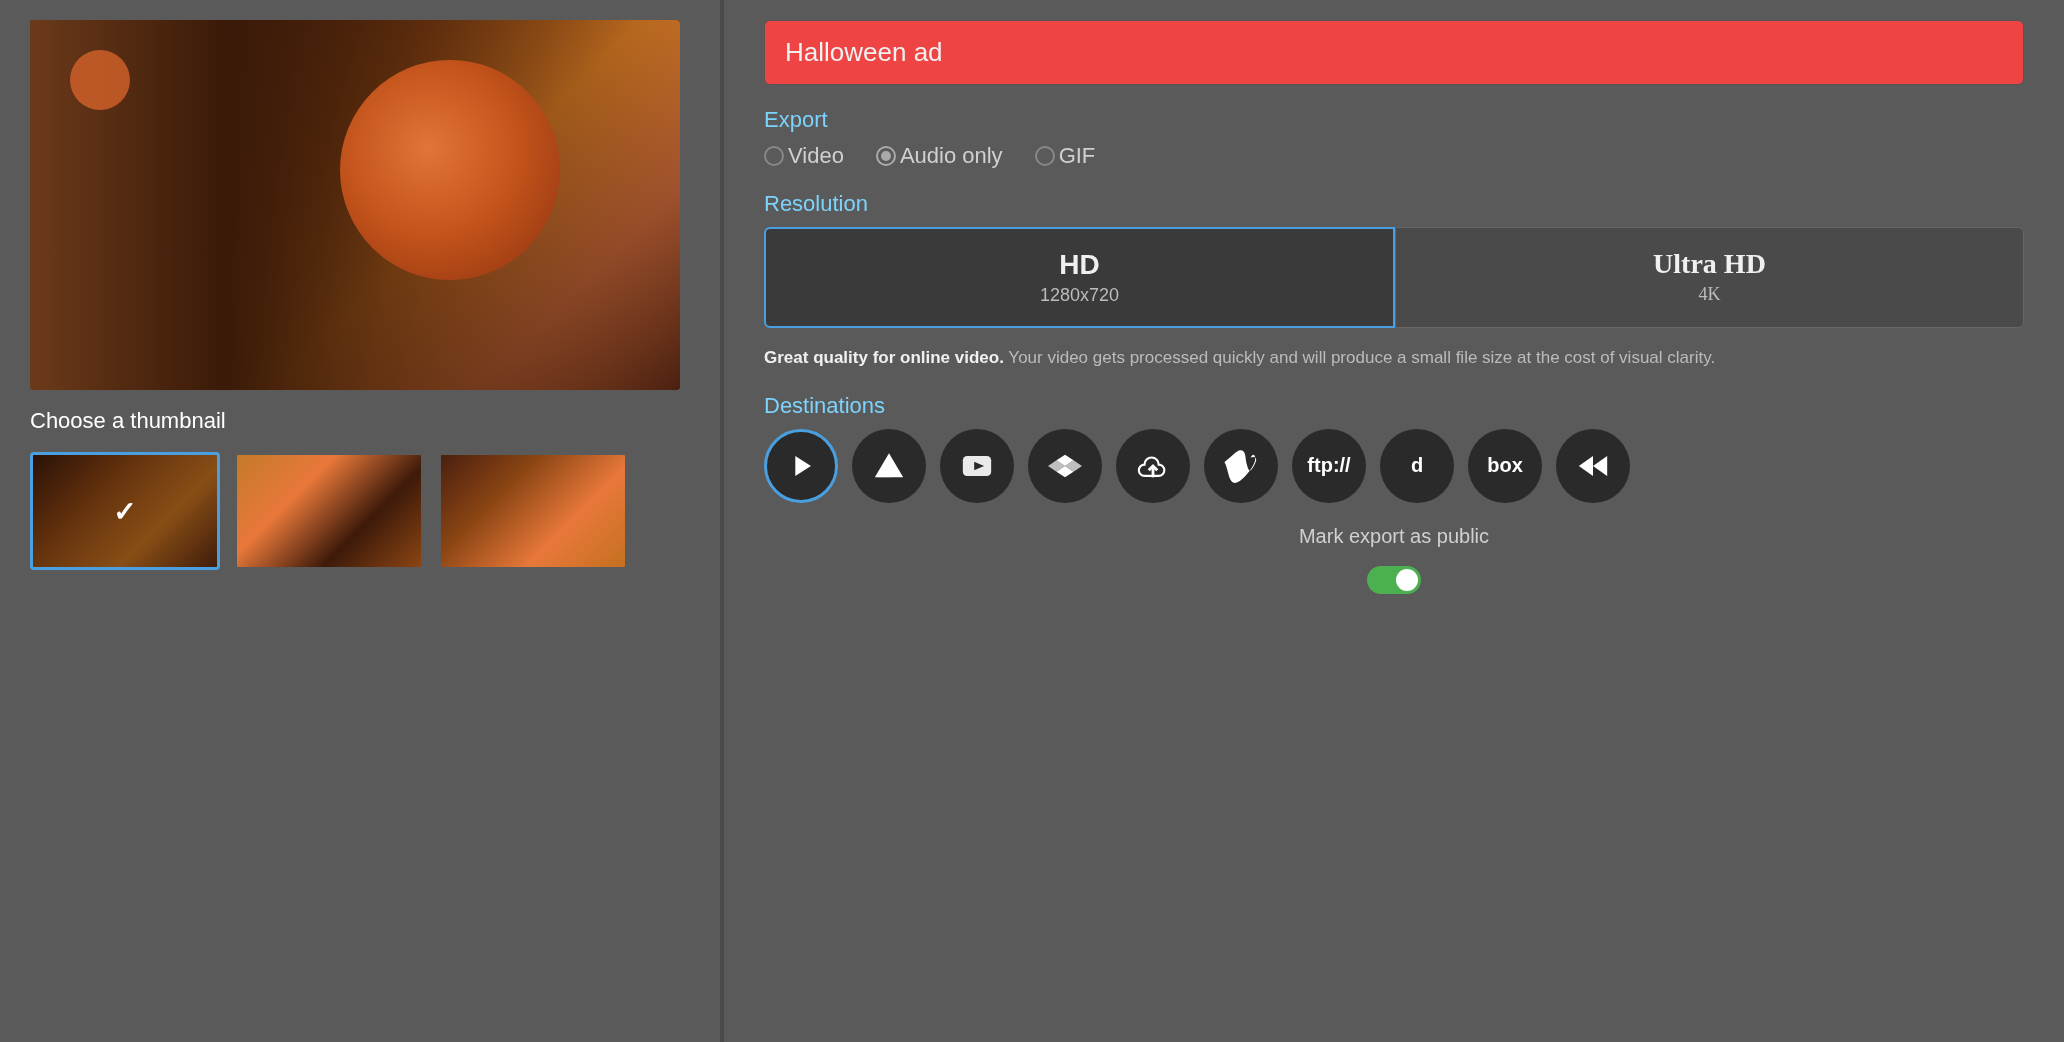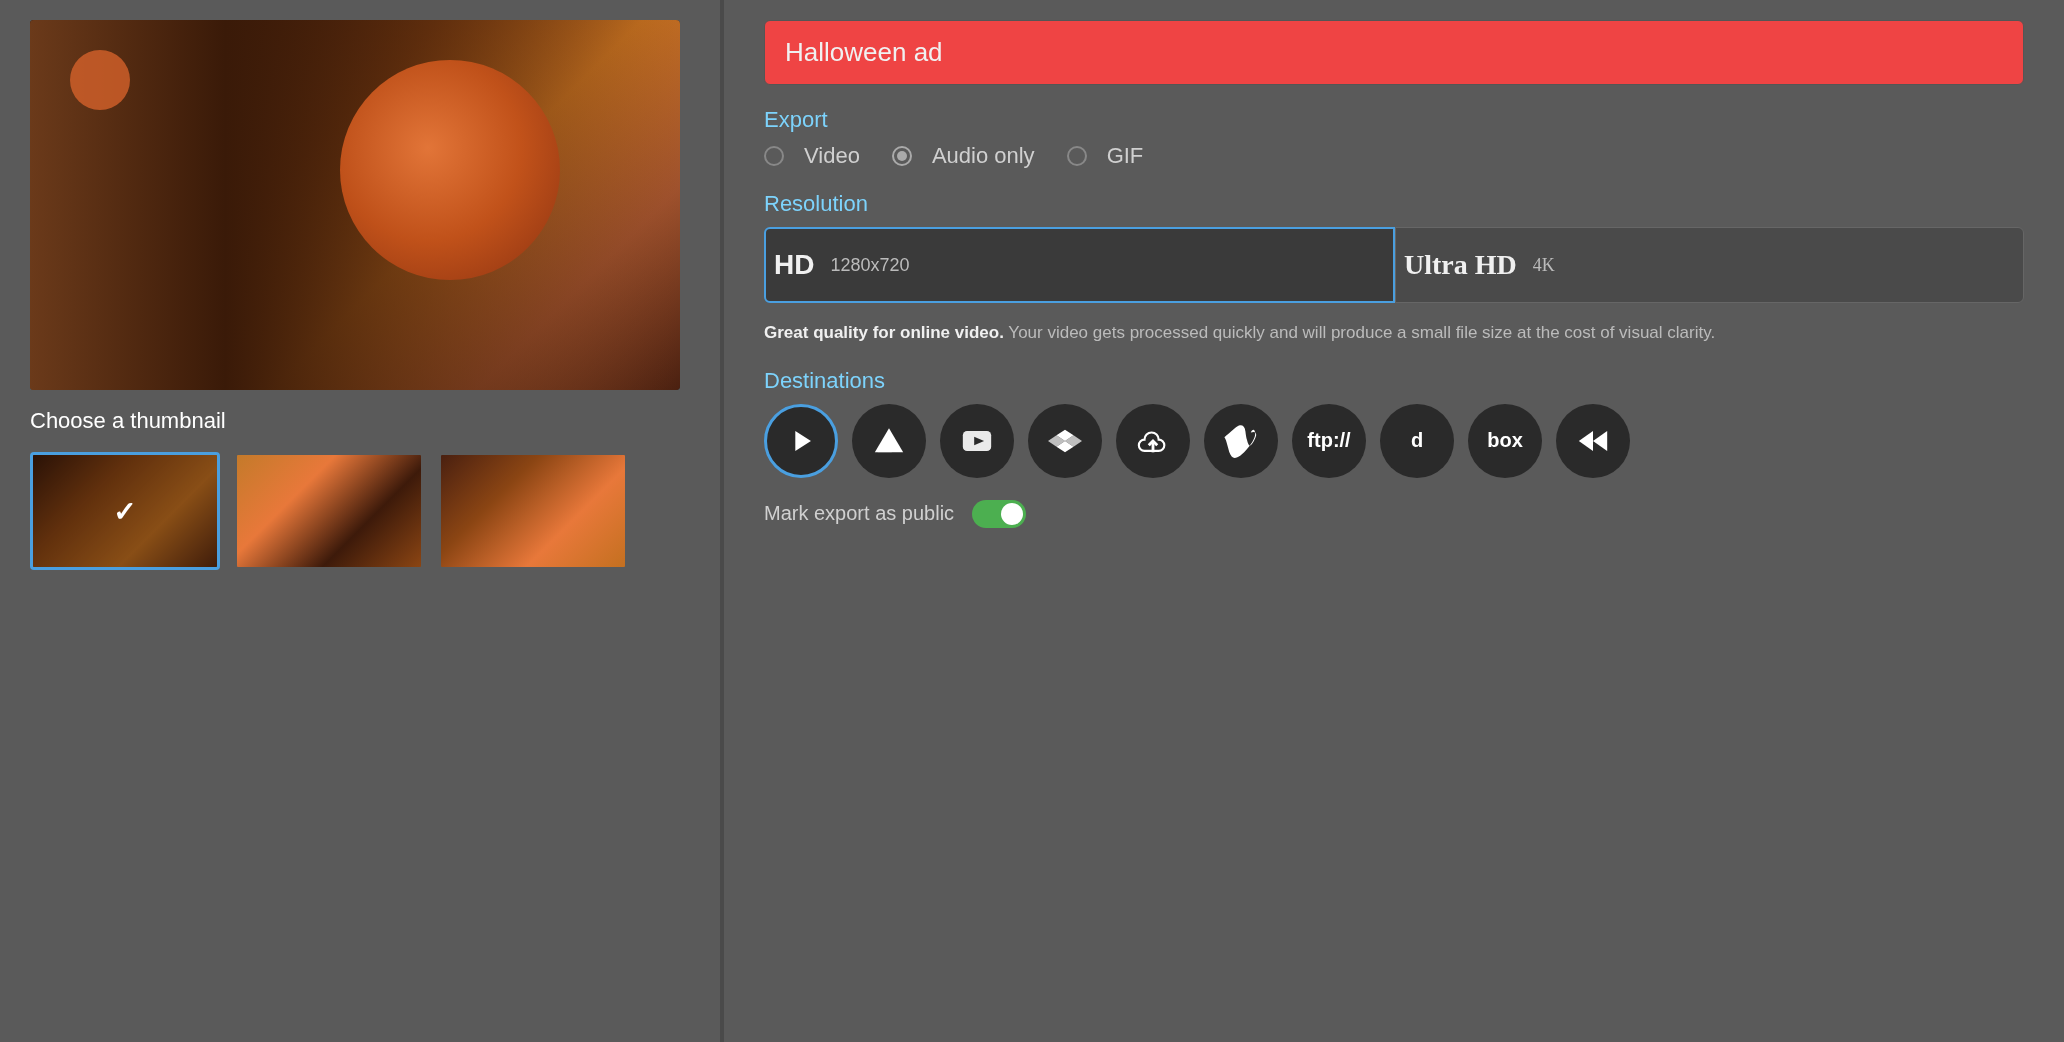--- a/index.html
+++ b/index.html
@@ -134,21 +134,21 @@
     }
 
     .export-options {
       display: flex;
       align-items: center;
       gap: 32px;
     }
     .radio-option {
       display: flex;
       align-items: center;
-      gap: 20px;
+      gap: 4px;
       cursor: pointer;
       font-size: 22px;
       color: #d0d0d0;
     }
     .radio-circle {
       width: 20px;
       height: 20px;
       border-radius: 50%;
       border: 2px solid #888;
       background: transparent;
@@ -176,23 +176,23 @@
     }
     .res-btn {
       flex: 1;
       padding: 20px 8px;
       background: #4a4a4a;
       border: 1px solid #666;
       color: #f0f0f0;
       cursor: pointer;
       text-align: center;
       display: flex;
-      flex-direction: row;
-      align-items: center;
-      gap: 16px;
+      flex-direction: column;
+      align-items: center;
+      gap: 4px;
     }
     .res-btn:first-child { border-radius: 6px 0 0 6px; }
     .res-btn:last-child { border-radius: 0 6px 6px 0; font-family: Liberation Serif, serif; }
     .res-btn.selected {
       border: 2px solid #4a9fe0;
       background: #3a3a3a;
     }
     .res-btn-title {
       font-size: 28px;
       font-weight: bold;
@@ -245,20 +245,21 @@
     .dest-icon .text-label {
       font-size: 20px;
       font-weight: bold;
       color: white;
     }
 
     .public-toggle-row {
       display: flex;
       align-items: center;
       gap: 18px;
+      flex-direction: column;
     }
     .public-label {
       font-size: 20px;
       color: #d0d0d0;
     }
     .toggle-switch {
       width: 54px;
       height: 28px;
       background: #4caf50;
       border-radius: 14px;

